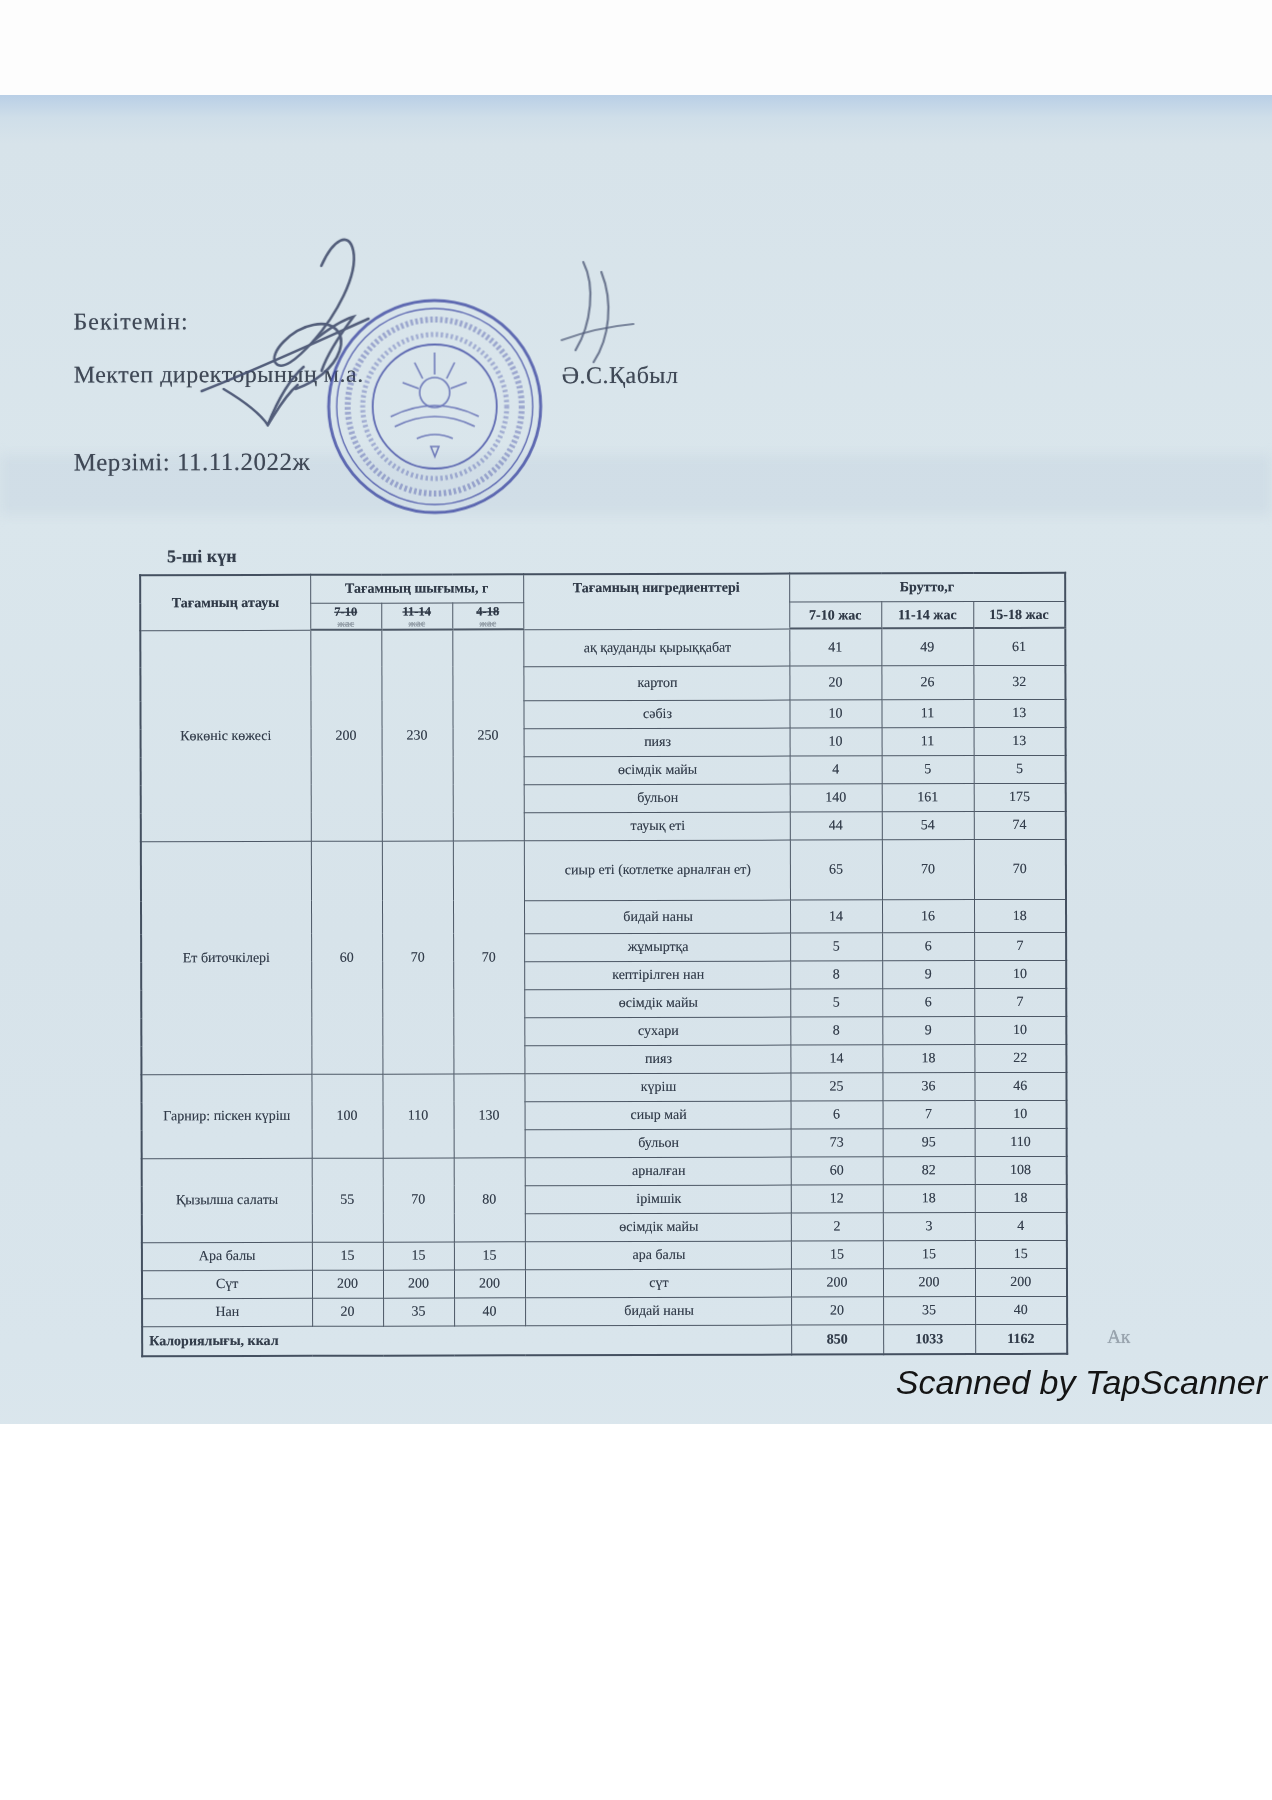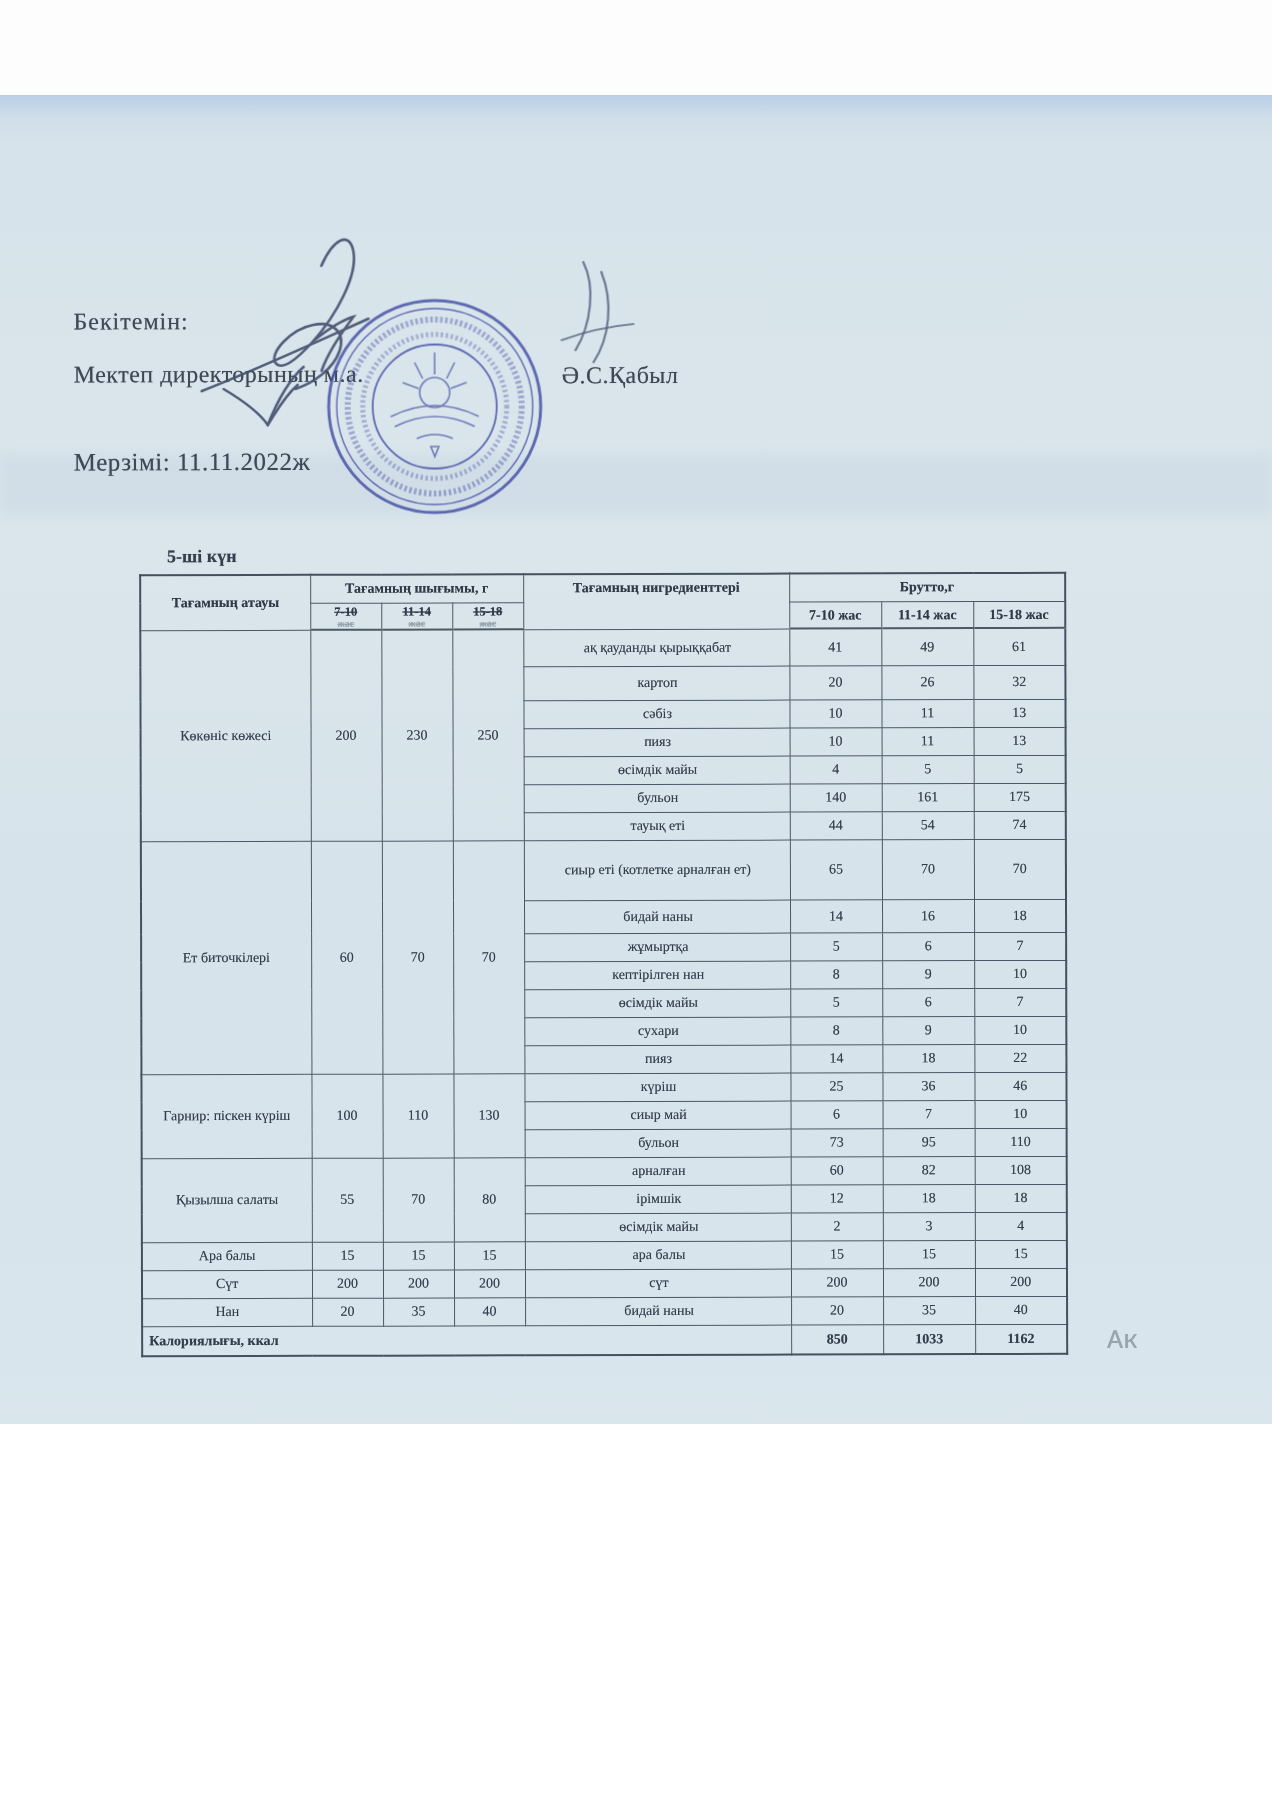--- a/index.html
+++ b/index.html
@@ -11,22 +11,22 @@
                    #d7e3ea 52%,#d9e5ec 78%,#dde8ee 94%,#e6edf2 100%);}
   .scan-band{position:absolute;left:0;top:360px;width:1272px;height:60px;
              background:rgba(176,195,214,0.22);filter:blur(6px);}
   .scan-inner{position:absolute;inset:0;transform:rotate(-0.15deg);}
   .doc-text{position:absolute;color:#3f4856;text-shadow:0 0 0.7px rgba(63,72,86,.55);}
   .approve{left:75px;top:212px;font-size:24px;letter-spacing:1px;}
   .director-role{left:75px;top:265px;font-size:24px;letter-spacing:.5px;}
   .director-name{left:563px;top:267px;font-size:24px;letter-spacing:.5px;}
   .date-line{left:75px;top:352px;font-size:25px;letter-spacing:.5px;}
   .day-label{left:168px;top:450px;font-size:18px;font-weight:bold;color:#343e4c;}
-  .watermark{left:1106px;top:1232px;font-size:26px;color:#8e99a4;opacity:.85;
-             font-family:Liberation Mono, monospace;text-align:right;}
+  .watermark{left:1106px;top:1232px;font-size:19px;color:#8e99a4;opacity:.85;
+             font-family:Liberation Serif, serif;text-align:right;}
   .scanner-credit{position:absolute;right:36px;bottom:22px;font-size:34px;font-style:italic;
                   color:#141414;font-family:"Liberation Sans",sans-serif;
                   text-shadow:none;}
   
   .sig-svg{position:absolute;left:165px;top:125px;pointer-events:none;}
   .stamp-svg{position:absolute;left:320px;top:195px;opacity:.8;filter:blur(.4px);
              pointer-events:none;}
   
   .menu-table{position:absolute;left:140px;top:478px;width:925px;
               border-collapse:collapse;table-layout:fixed;
@@ -107,21 +107,21 @@
           <thead>
             <tr style="height: 28px;">
               <th rowspan="2">Тағамның атауы</th>
               <th colspan="3">Тағамның шығымы, г</th>
               <th class="ing-hdr" rowspan="2">Тағамның нигредиенттері</th>
               <th colspan="3">Брутто,г</th>
             </tr>
             <tr style="height: 26px;">
               <th class="hdr-bottom"><span class="age-strike">7-10</span><span class="age-sub">жас</span></th>
               <th class="hdr-bottom"><span class="age-strike">11-14</span><span class="age-sub">жас</span></th>
-              <th class="hdr-bottom"><span class="age-strike">15-18</span><span class="age-sub">жас</span></th>
+              <th class="hdr-bottom"><span class="age-strike">4-18</span><span class="age-sub">жас</span></th>
               <th class="hdr-bottom">7-10 жас</th>
               <th class="hdr-bottom">11-14 жас</th>
               <th class="hdr-bottom">15-18 жас</th>
             </tr>
           </thead>
           <tbody>
             <tr style="height: 37px;">
               <td class="dish" rowspan="7">Көкөніс көжесі</td>
               <td rowspan="7">200</td>
               <td rowspan="7">230</td>
@@ -293,13 +293,14 @@
               <td class="foot-val">1033</td>
               <td class="foot-val">1162</td>
             </tr>
           </tbody>
         </table>
 
       <div class="doc-text watermark">Ак</div>
     </div>
   </div>
 
+  <div class="scanner-credit">Scanned by TapScanner</div>
 </div>
 
 </body></html>

